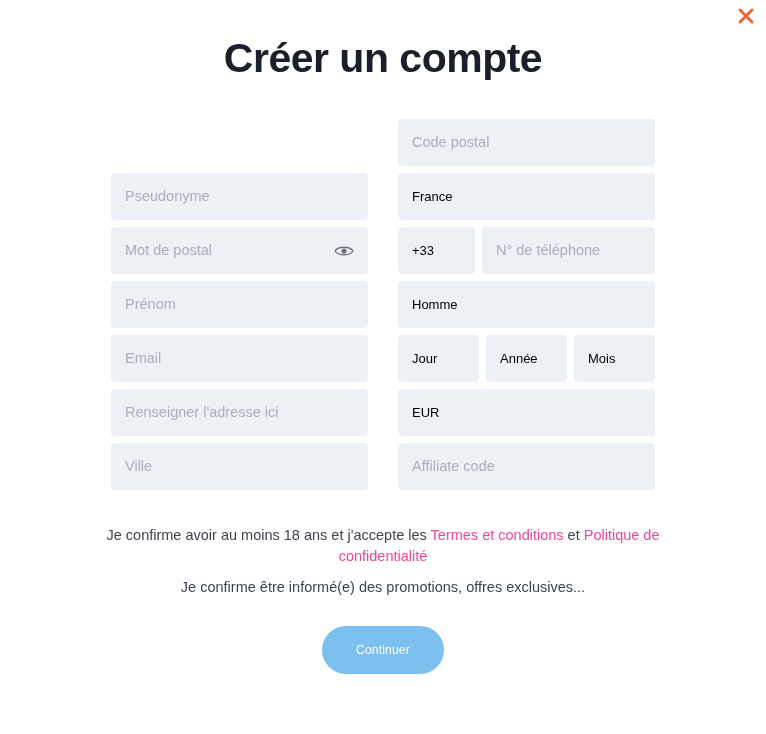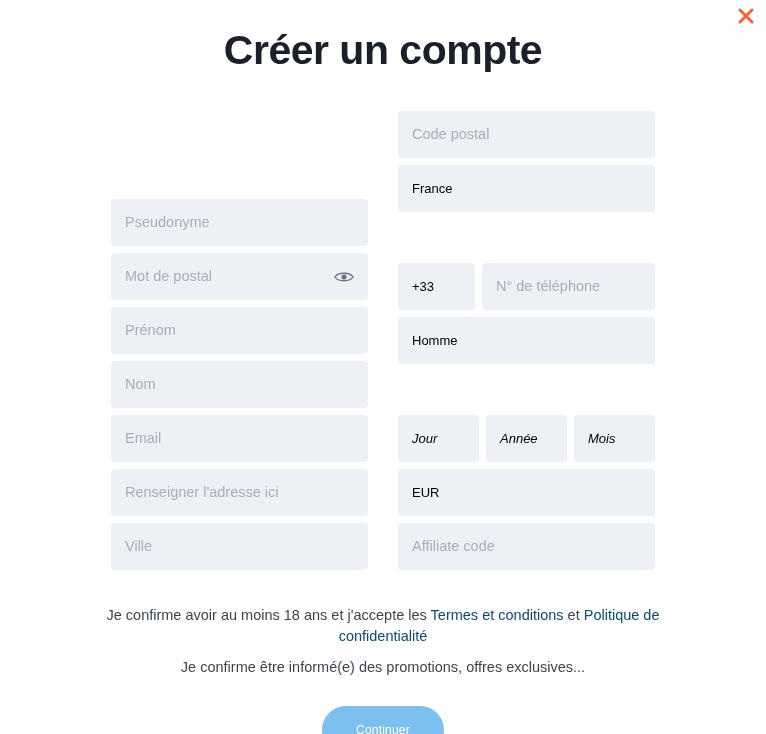--- a/index.html
+++ b/index.html
@@ -28,21 +28,21 @@
     justify-content: center;
   }
   .close-btn svg { display: block; }
 
   .page-title {
     text-align: center;
     font-size: 41px;
     font-weight: 700;
     letter-spacing: -0.5px;
     color: #1b1f2a;
-    margin: 26px 0 0 0;
+    margin: 34px 0 0 0;
     padding: 0;
     line-height: 1.2;
   }
 
   .form-wrap {
     margin: 36px auto 0 auto;
     width: 544px;
     display: flex;
     gap: 30px;
   }
@@ -82,37 +82,37 @@
     width: 20px;
     height: 14px;
     cursor: pointer;
   }
   .eye svg { display: block; }
 
   .row {
     display: flex;
     gap: 7px;
   }
-  .row .field { margin-bottom: 7px; margin-top: 44px; }
+  .row .field { margin-bottom: 7px; }
 
   .phone-code { width: 77px; flex: none; }
   .phone-num { flex: 1; }
 
-  .date-part { flex: 1; font-style: italic; }
+  .date-part { flex: 1; }
 
   .terms {
     width: 560px;
     margin: 28px auto 0 auto;
     text-align: center;
     font-size: 14.5px;
     line-height: 1.45;
     color: #3d4450;
   }
   .terms a {
-    color: #0c4a6e;
+    color: #ec4899;
     text-decoration: none;
     cursor: pointer;
   }
   .terms .line2 {
     margin-top: 10px;
     display: block;
   }
 
   .cta-wrap {
     margin-top: 28px;
@@ -161,23 +161,20 @@
           <circle cx="10" cy="7" r="2.6" fill="#6b7280"></circle>
         </svg>
       </span>
     </div>
 
 
     <div class="field">
       <span class="placeholder">Prénom</span>
     </div>
 
-    <div class="field">
-      <span class="placeholder">Nom</span>
-    </div>
 
     <div class="field">
       <span class="placeholder">Email</span>
     </div>
 
     <div class="field">
       <span class="placeholder">Renseigner l'adresse ici</span>
     </div>
 
     <div class="field">

